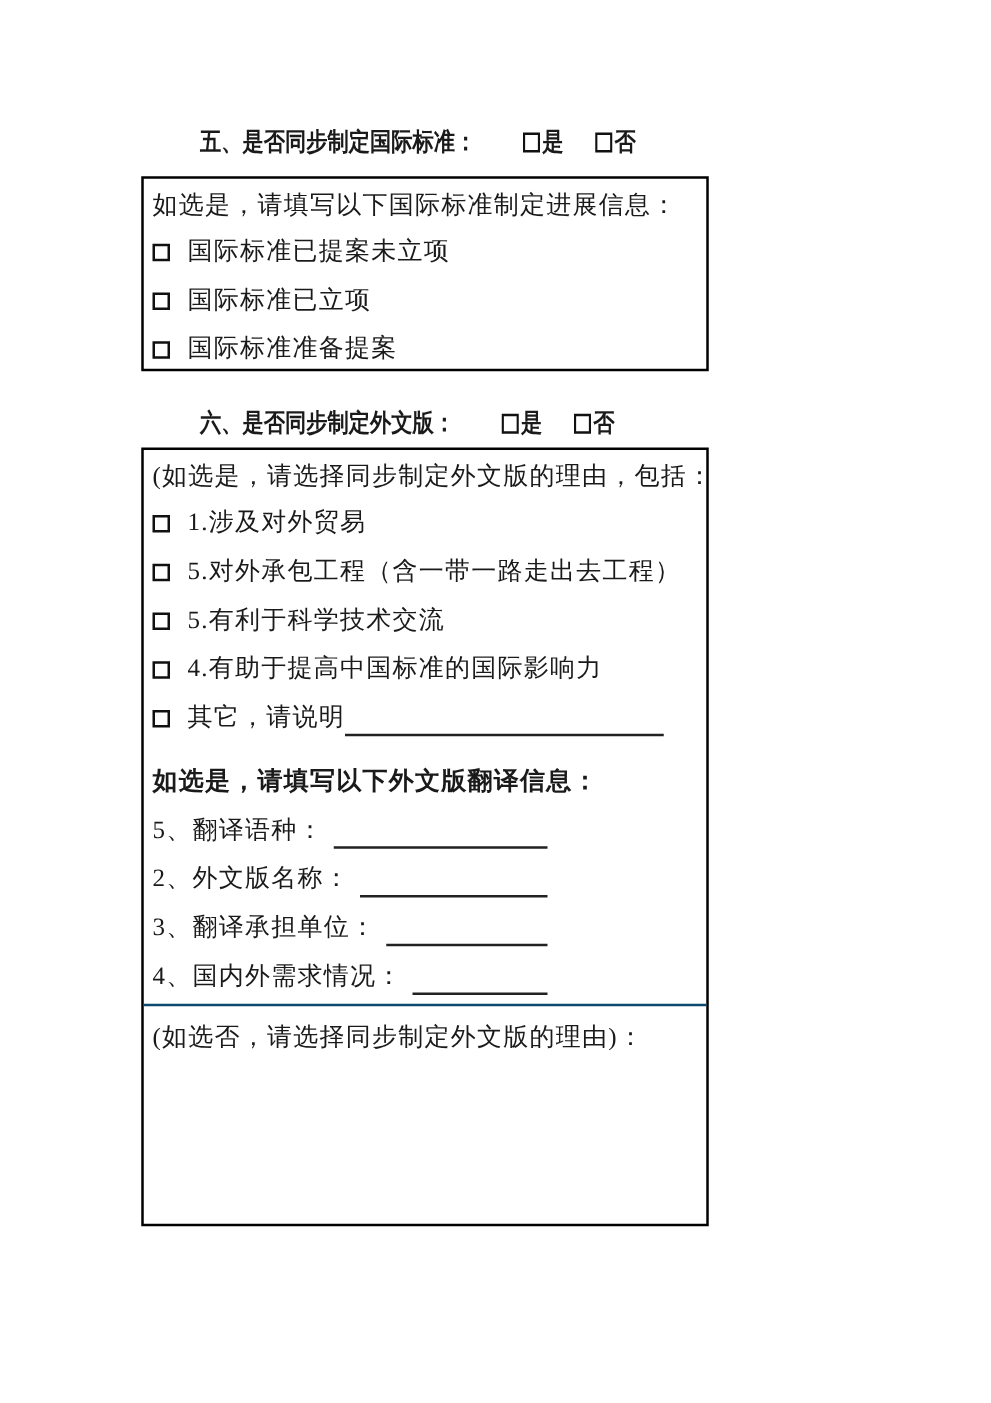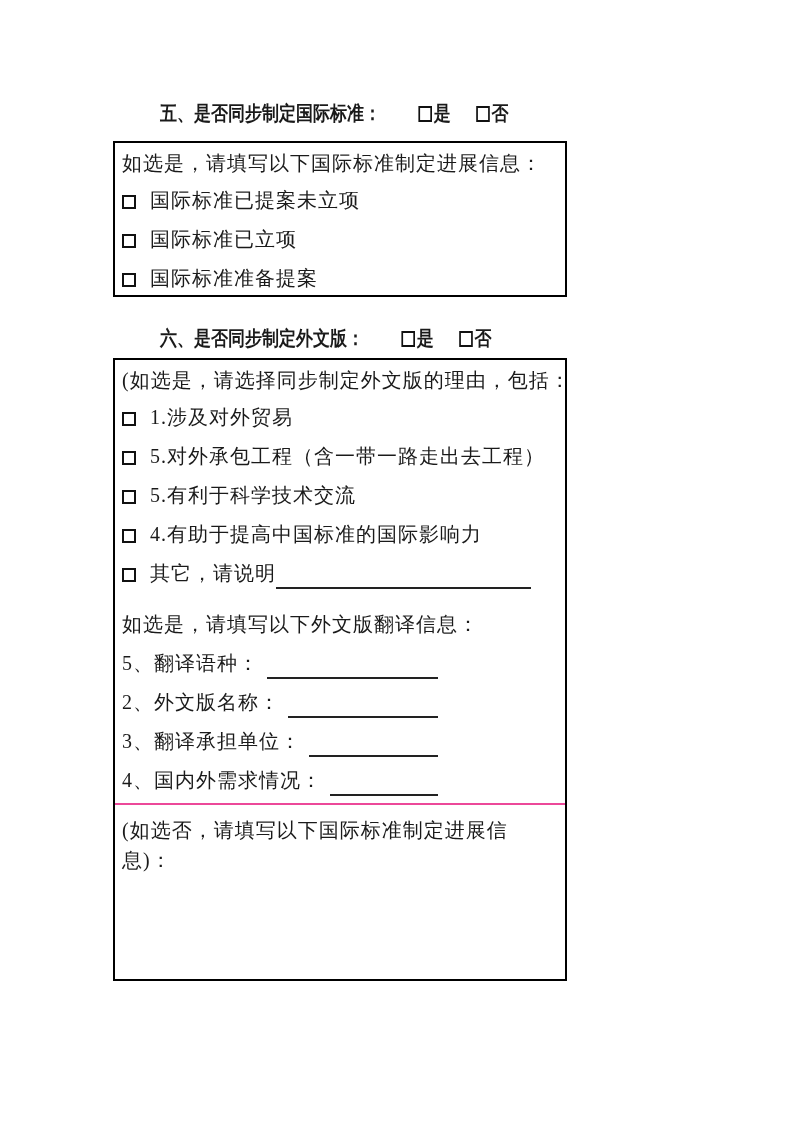--- a/index.html
+++ b/index.html
@@ -24,25 +24,25 @@
   }
   .cb-title { width:16px; height:16px; margin-right:2px; }
   .cb-body  { margin-right:14px; position:relative; top:1px; }
   .formbox {
     position:absolute; left:113px; width:454px;
     border:2px solid #000000; background:#ffffff;
     font-size:20px; letter-spacing:1px;
   }
   #box5 { top:141px; height:156px; padding:2px 10px 0 7px; }
   #box6 { top:358px; height:623px; }
-  .sectionA { height:445px; border-bottom:2px solid #ec4899; padding:2px 10px 0 7px; }
+  .sectionA { height:445px; border-bottom:2px solid #0c4a6e; padding:2px 10px 0 7px; }
   .sectionB { padding:10px 10px 0 7px; }
   .row { display:flex; align-items:center; height:39px; white-space:nowrap; }
   .row-first { height:36px; }
-  .row-gap { margin-top:12px; }
+  .row-gap { margin-top:12px;font-weight:bold; }
   .blank {
     border-bottom:2px solid #222222;
     height:22px; position:relative; top:4px;
   }
   .blank-other { width:255px; }
   .blank-fill  { flex:1; margin-right:117px; margin-left:8px; }
   .sectionB .line { line-height:30px; }
 </style>
 </head>
 <body>
@@ -129,15 +129,15 @@
     <div class="row">
       <span>3、翻译承担单位：</span>
       <span class="blank blank-fill"></span>
     </div>
     <div class="row">
       <span>4、国内外需求情况：</span>
       <span class="blank blank-fill"></span>
     </div>
   </div>
   <div class="sectionB">
-    <div class="line">(如选否，请填写以下国际标准制定进展信息)：</div>
+    <div class="line">(如选否，请选择同步制定外文版的理由)：</div>
   </div>
 </div>
 
 </body></html>

